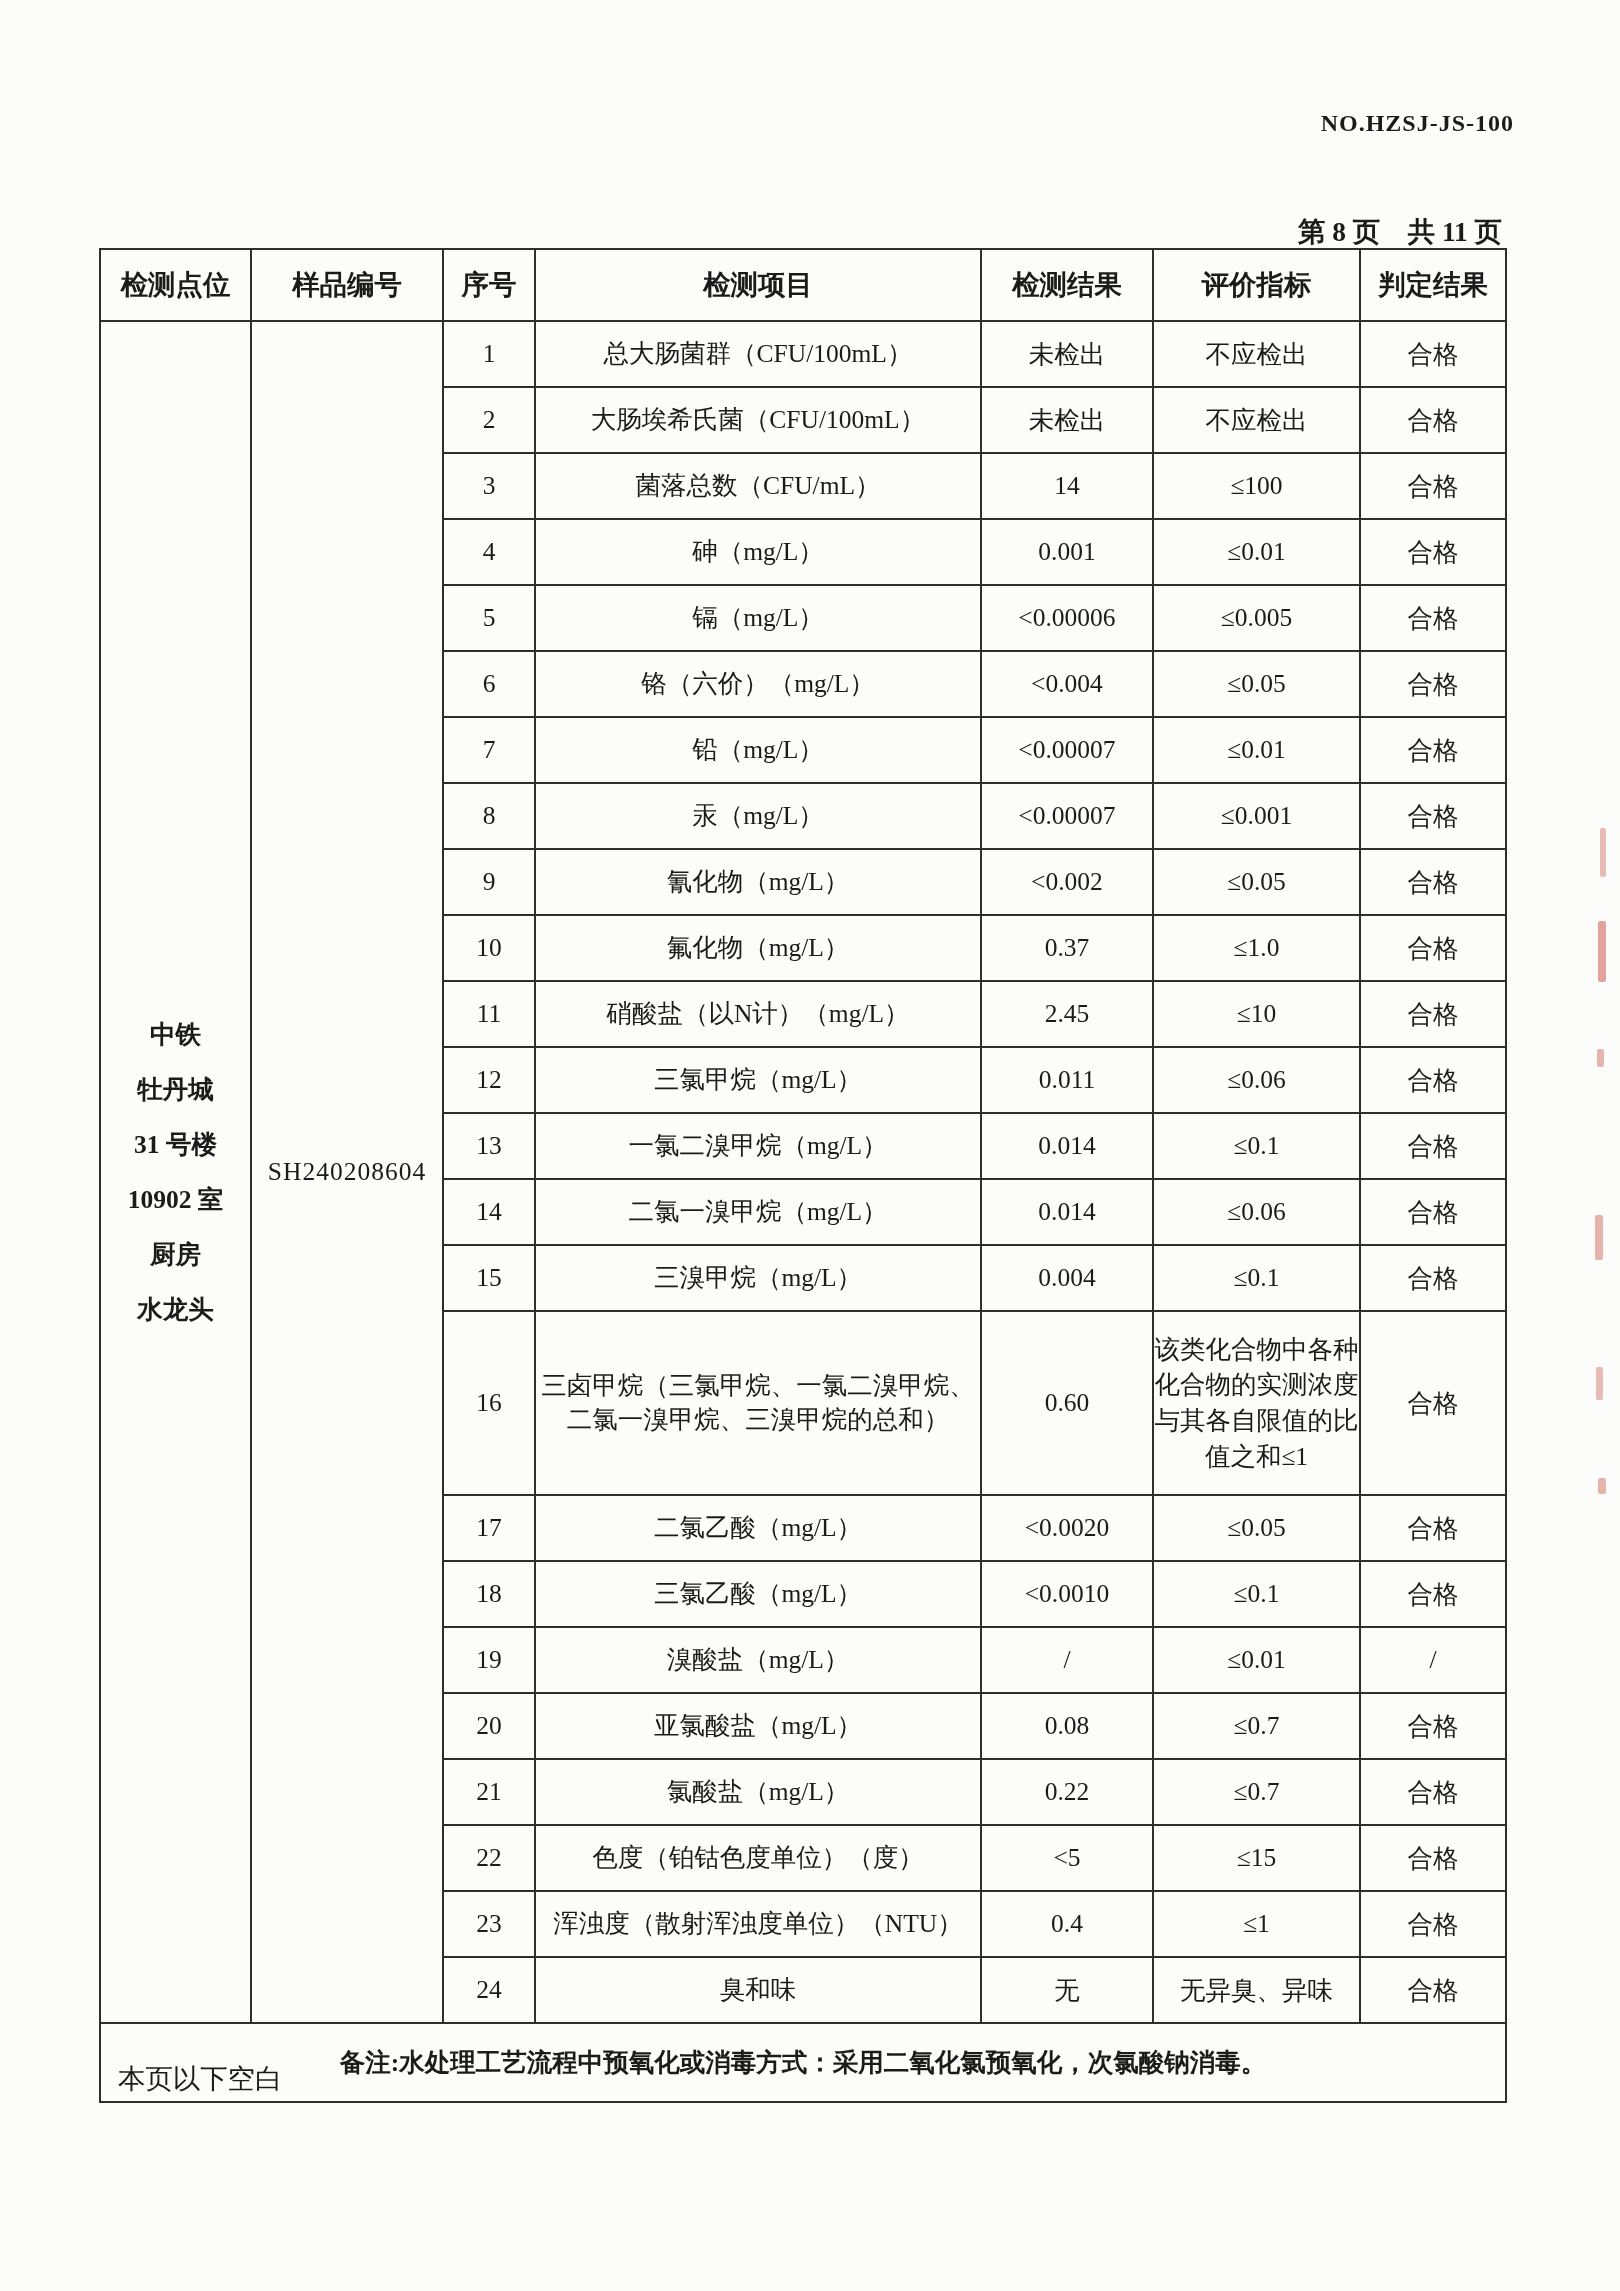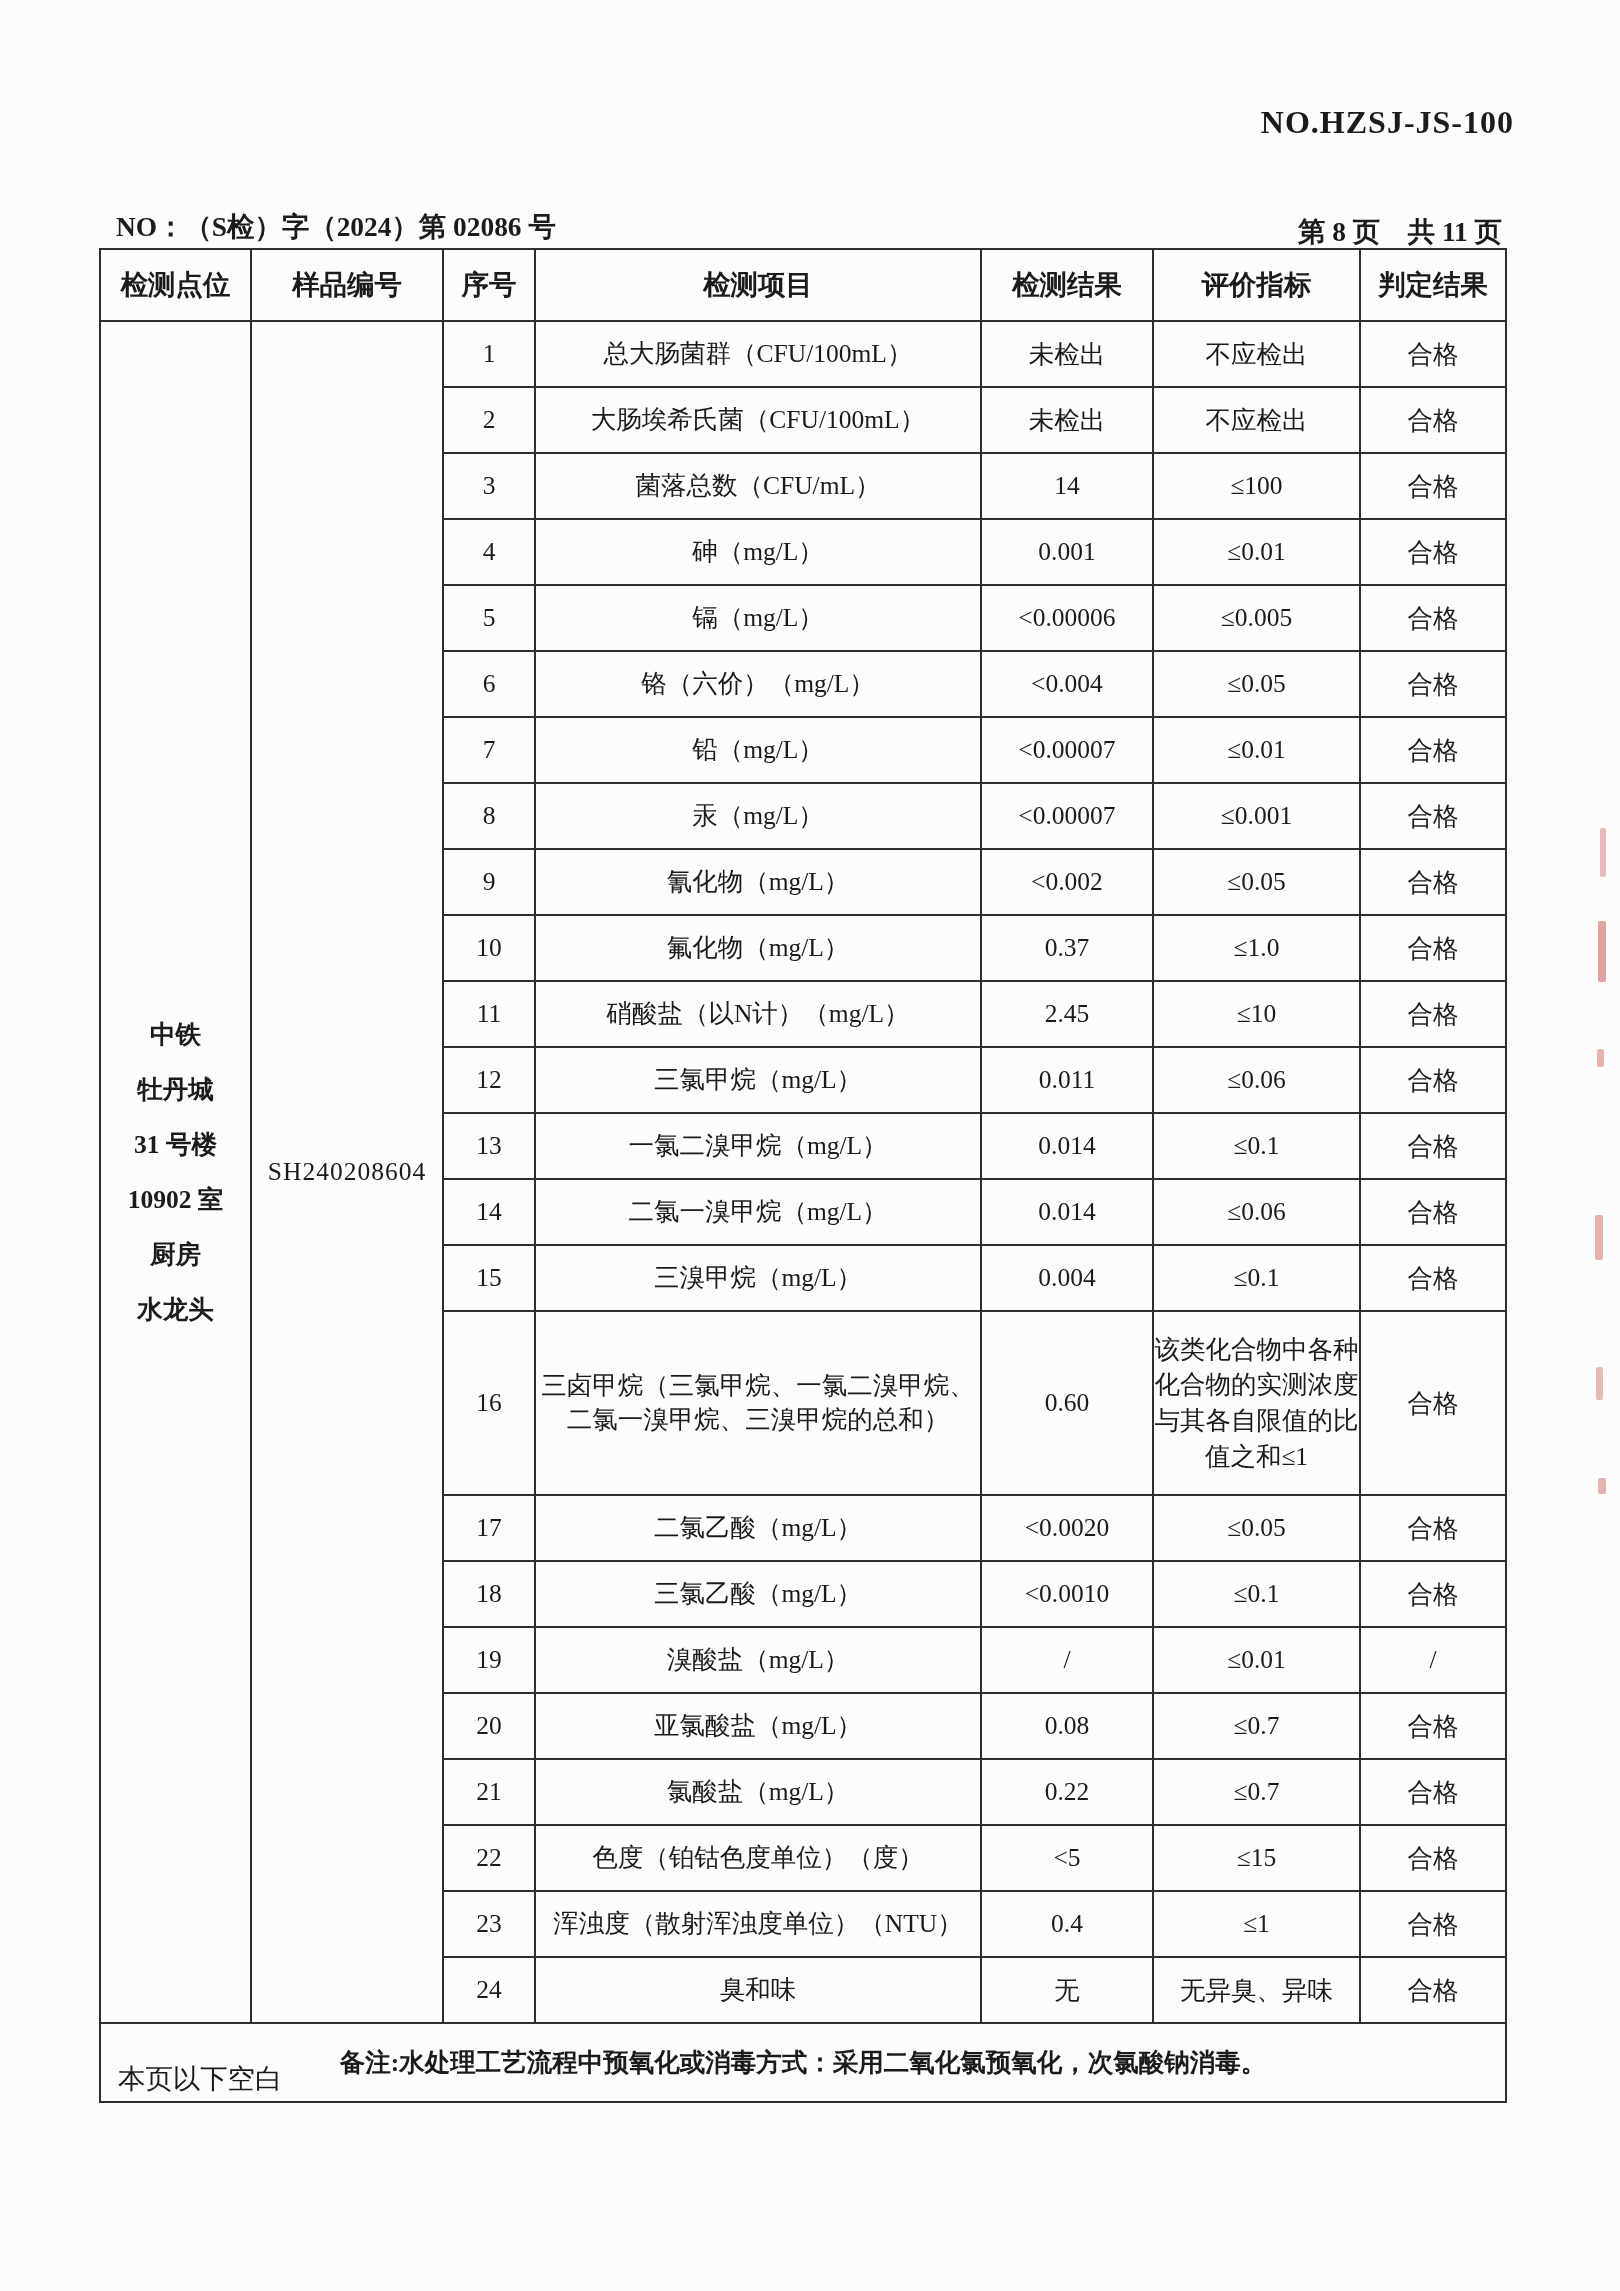--- a/index.html
+++ b/index.html
@@ -7,23 +7,23 @@
     position: relative;
     width: 1620px;
     height: 2292px;
     background: #fcfcfa;
     font-family: "Liberation Serif", "DejaVu Serif", serif;
     color: #1b1b1b;
     overflow: hidden;
   }
   .doc-no {
     position: absolute;
-    top: 104px;
+    top: 110px;
     right: 106px;
-    font-size: 32px;
+    font-size: 24px;
     font-weight: bold;
     letter-spacing: 1px;
   }
   .title {
     position: absolute;
     top: 135px;
     left: 0;
     width: 100%;
     text-align: center;
     font-size: 44px;
@@ -108,21 +108,20 @@
   .stamp-f { left: 1598px; top: 1478px; width: 7.8px;  height: 15.7px; opacity: 0.45; }
 </style>
 </head>
 <body>
 
 <div id="page">
 
   <div class="doc-no">NO.HZSJ-JS-100</div>
 
 
-  <div class="report-no">NO：（S检）字（2024）第 02086 号</div>
 
   <div class="page-info">第 8 页　共 11 页</div>
 
   <table class="results">
     <colgroup>
       <col style="width:151px">
       <col style="width:192px">
       <col style="width:92px">
       <col style="width:446px">
       <col style="width:172px">

